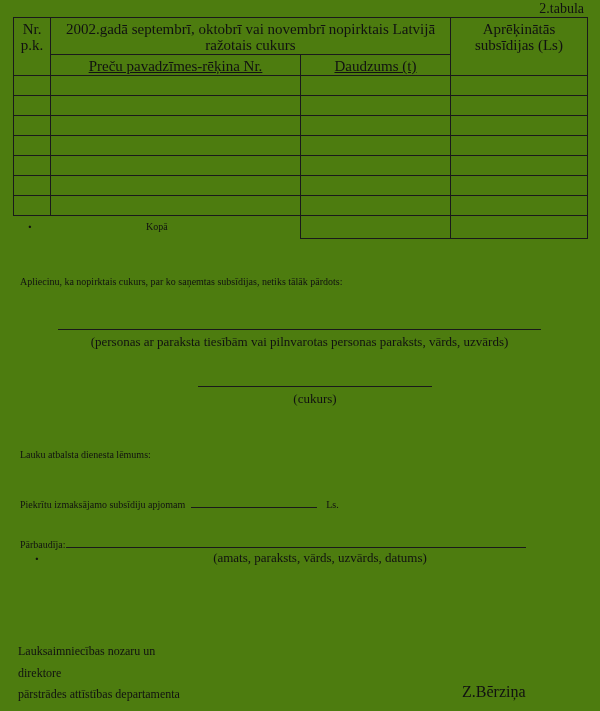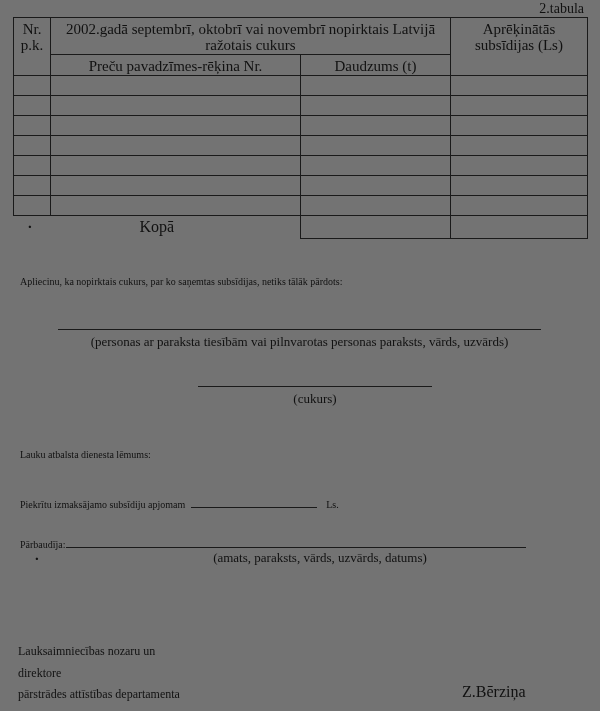--- a/index.html
+++ b/index.html
@@ -1,21 +1,21 @@
 <!DOCTYPE html>
 <html><head>
 <meta charset="utf-8">
 <style>
   html, body { margin: 0; padding: 0; background: #e8e8e8; }
   .page {
     position: relative;
     width: 600px;
     height: 711px;
     margin: 0 auto;
-    background: #737373;
+    background: #4d7c0f;
     font-family: "Liberation Serif", "DejaVu Serif", serif;
     color: #111111;
     overflow: hidden;
   }
 
   
   .corner-label {
     position: absolute;
     top: 1px;
     right: 16px;
@@ -34,26 +34,26 @@
     line-height: 16px;
   }
   .doc-table th, .doc-table td {
     border: 1px solid #1a1a1a;
     padding: 1px 3px;
     font-weight: normal;
     text-align: center;
   }
   .doc-table thead th { vertical-align: top; padding-top: 3px; }
   .doc-table tr.hdr-main { height: 33px; }
-  .doc-table tr.hdr-sub  { height: 18px; }
+  .doc-table tr.hdr-sub  { height: 18px; text-decoration: underline; }
   .doc-table tbody tr.body-row { height: 20px; }
   .doc-table tr.total-row { height: 23px; }
   .doc-table td.total-label-cell {
     border: none;
-    font-size: 16px;
+    font-size: 10px;
     vertical-align: middle;
   }
 
   .stray-dot {
     position: absolute;
     font-size: 15px;
     font-weight: bold;
     line-height: 10px;
   }
 

